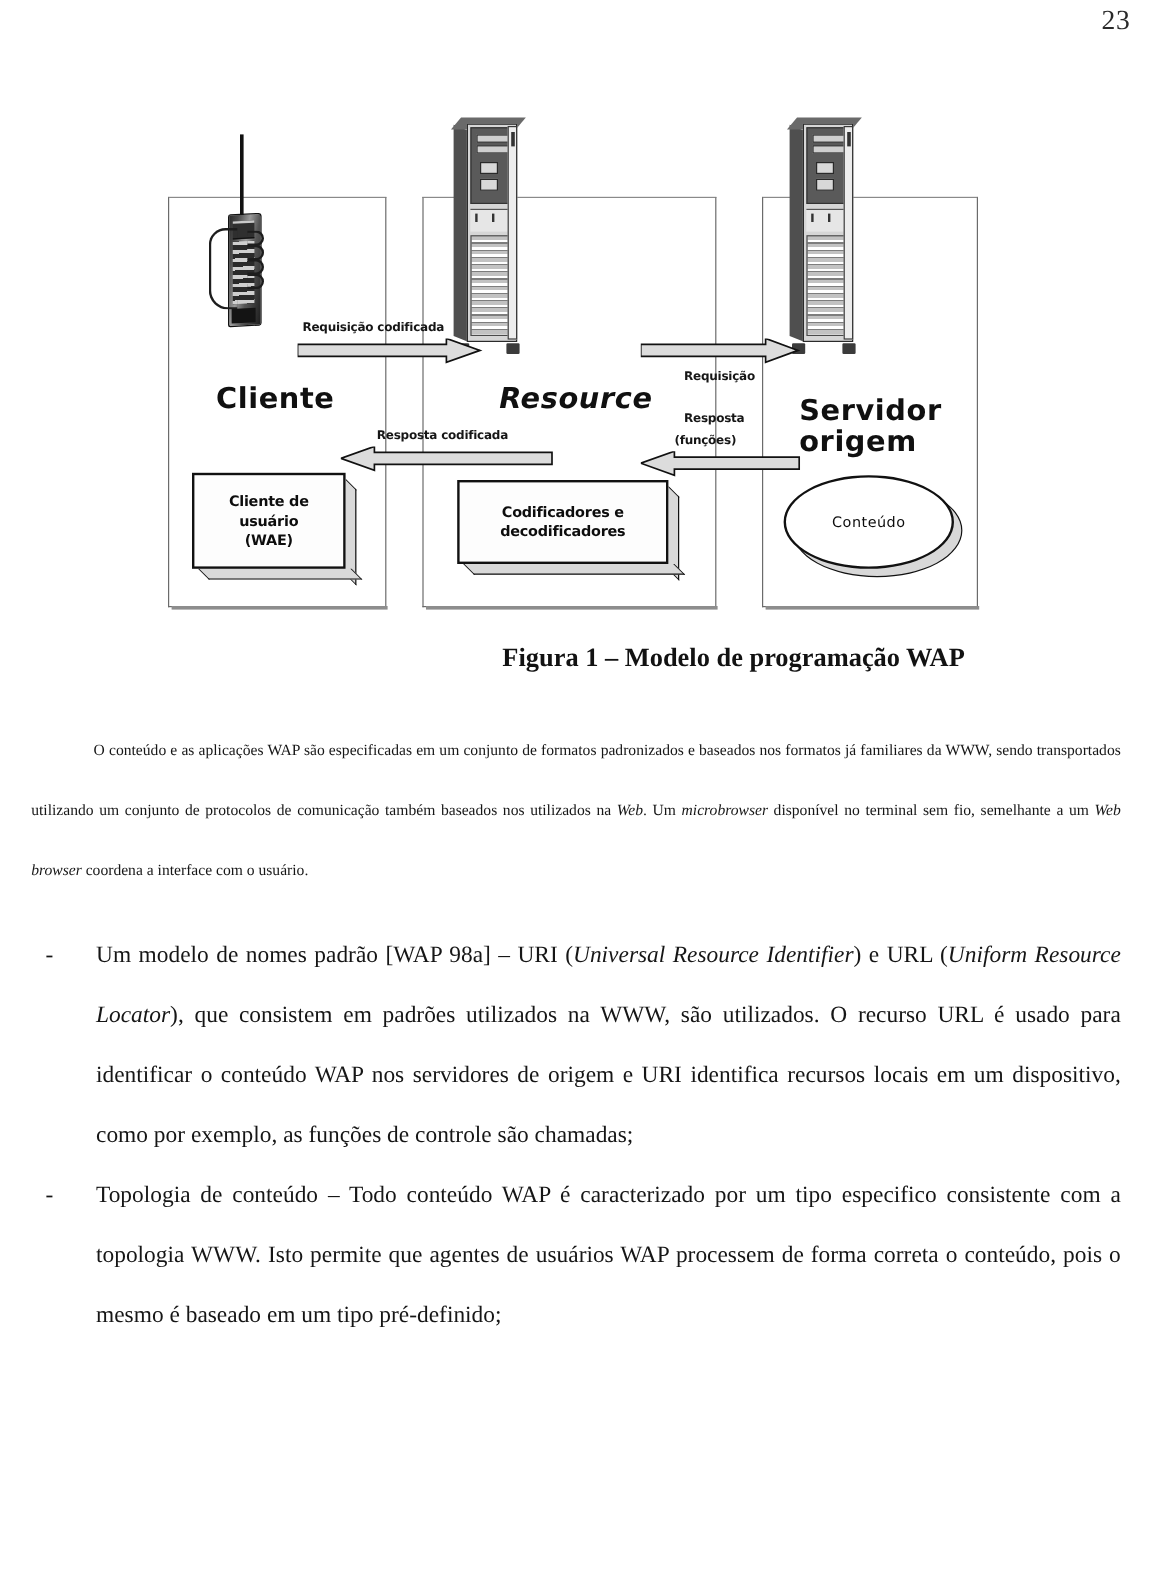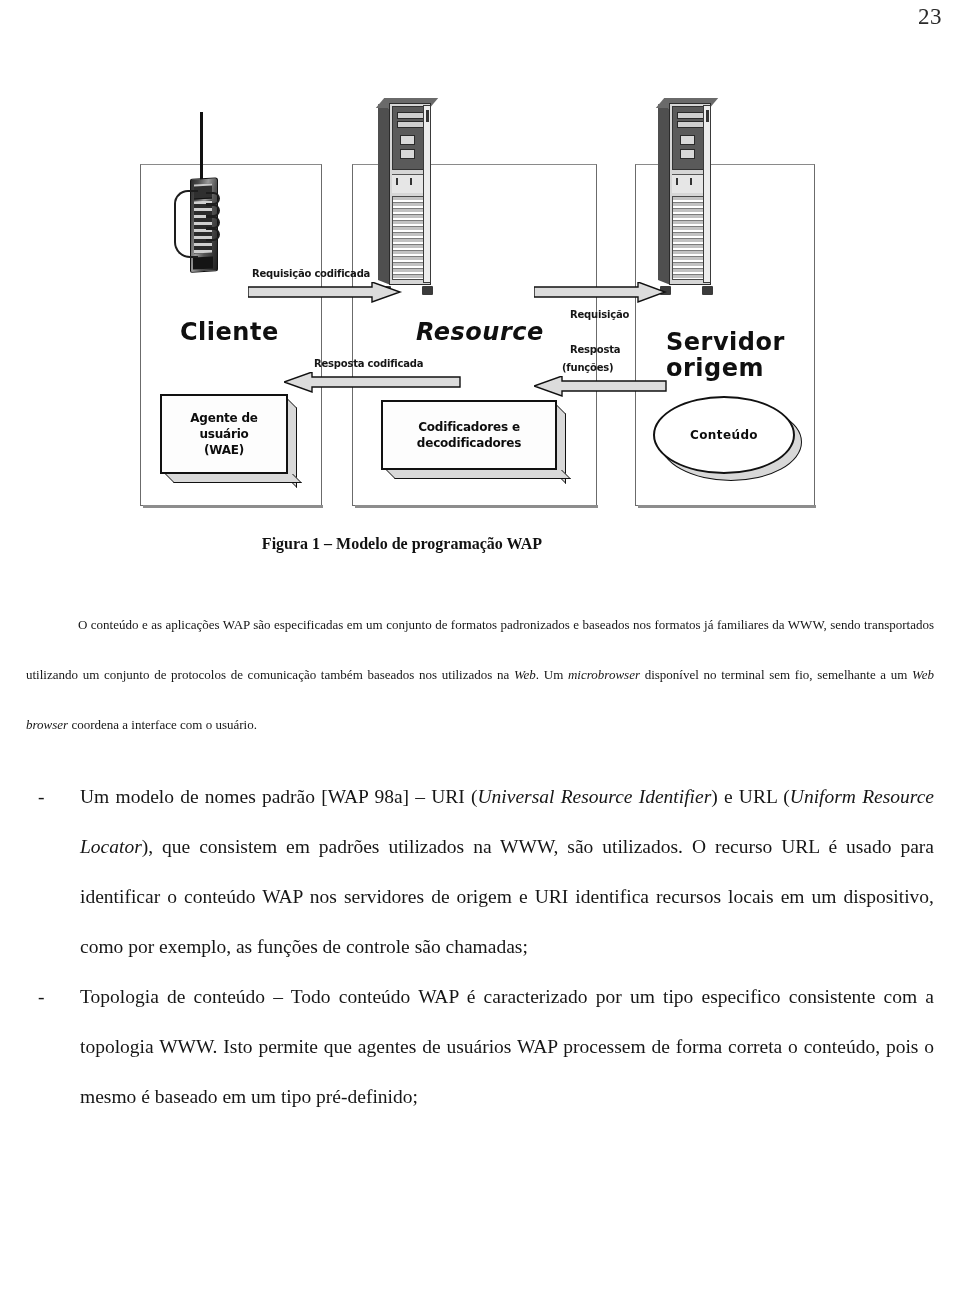--- a/index.html
+++ b/index.html
@@ -338,36 +338,36 @@
     background: #ffffff;
     border: 2px solid #111;
     border-radius: 50%;
     box-sizing: border-box;
     display: flex;
     align-items: center;
     justify-content: center;
   }
   .cyl .label {
     font-family: "DejaVu Sans", "Liberation Sans", sans-serif;
-    font-weight: 700;
+    font-weight: 400;
     font-size: 12px;
     color: #0d0d0d;
     letter-spacing: 0.4px;
   }
 
   
   .caption {
     position: absolute;
     left: 0;
     top: 535px;
     width: 804px;
-    text-align: center;
+    text-align: right;
     font-family: "Liberation Serif", serif;
     font-weight: bold;
-    font-size: 16px;
+    font-size: 22px;
     color: #121212;
   }
 
   
   .body-text {
     position: absolute;
     left: 26px;
     top: 600px;
     width: 908px;
   }
@@ -508,21 +508,21 @@
       <div class="role-label two-line" style="left:528px; top:206px;">
         <div>Servidor</div>
         <div>origem</div>
       </div>
 
       <div class="box3d" style="left:22px; top:298px; width:128px; height:80px;">
         <div class="shadow-r"></div>
         <div class="shadow-b"></div>
         <div class="face">
           <div class="label">
-            <div>Agente de</div>
+            <div>Cliente de</div>
             <div>usuário</div>
             <div>(WAE)</div>
           </div>
         </div>
       </div>
 
       <div class="box3d" style="left:243px; top:304px; width:176px; height:70px;">
         <div class="shadow-r"></div>
         <div class="shadow-b"></div>
         <div class="face">

